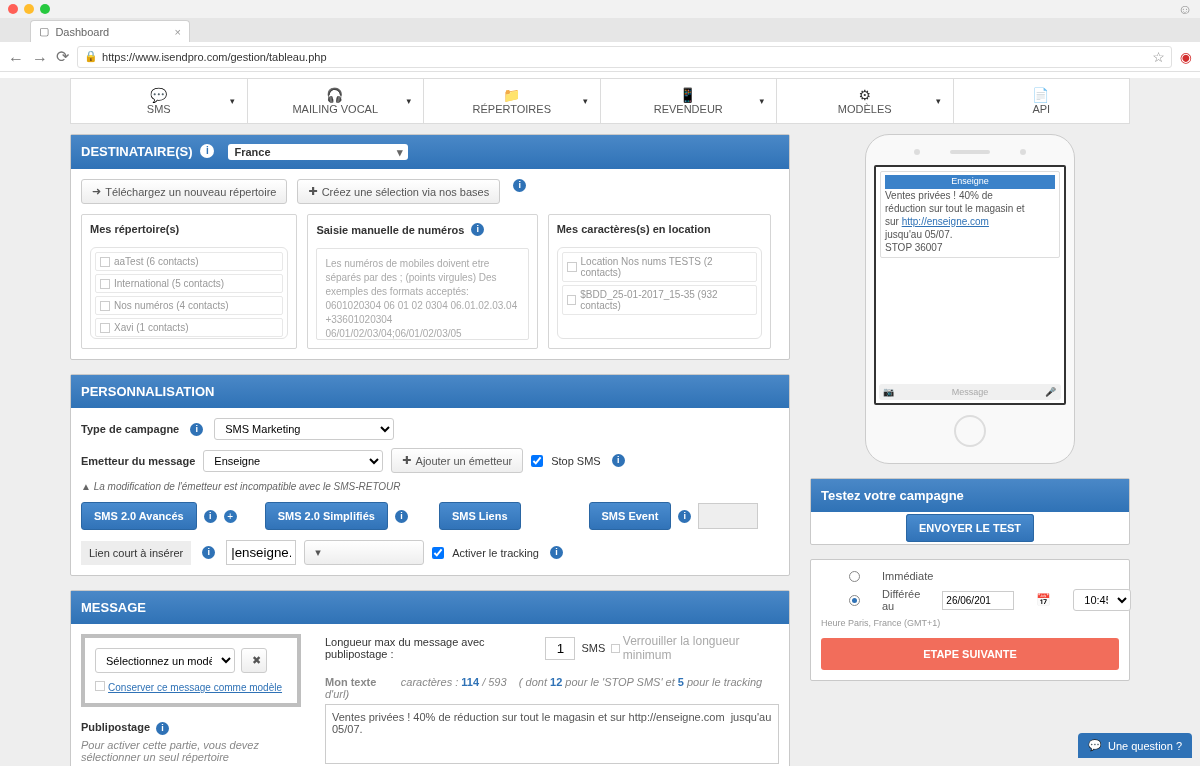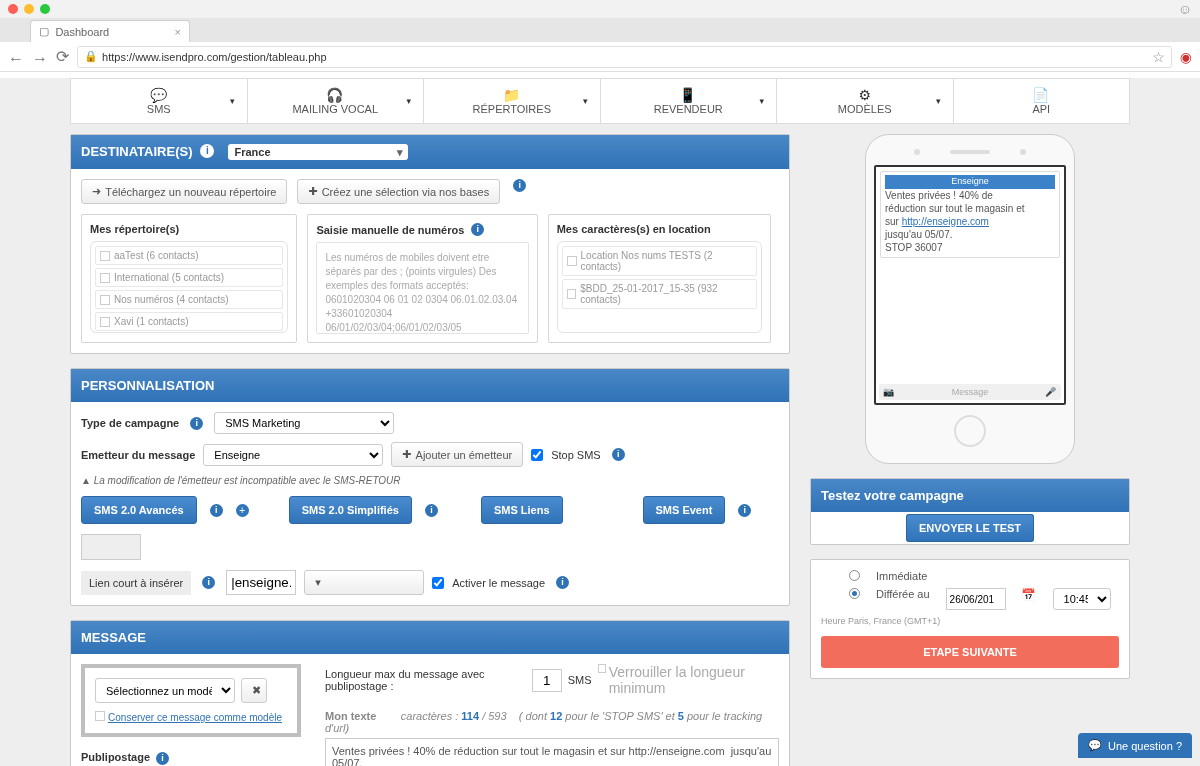--- a/index.html
+++ b/index.html
@@ -41,54 +41,54 @@
 
   .country-select { background:#fff; color:#333; border-radius:3px; padding:2px 20px 2px 6px; font-size:11px; margin-left:6px; position:relative; width:180px; display:inline-block;}
   .country-select::after{ content:"▾"; position:absolute; right:6px; color:#666;}
 
   .btn { background: linear-gradient(#fff,#eee); border:1px solid #ccc; border-radius:3px; padding:5px 10px; font-size:11px; color:#555; display:inline-flex; align-items:center; gap:4px;}
   .btn-blue { background: linear-gradient(#4a8ccf,#3173b8); color:#fff; border:1px solid #2a66a3; font-weight:bold; padding:7px 12px; border-radius:3px;}
   .btn-orange { background:#f26d5b; color:#fff; border:none; padding:10px 18px; font-weight:bold; border-radius:3px;text-align:center;}
 
   .dest-row{ display:flex; gap:10px; margin-bottom:10px; flex-wrap:wrap;}
   .sub-panel { border:1px solid #d5d5d5; border-radius:2px; padding:8px; }
-  .sub-panel-head{ font-weight:bold; font-size:11px; margin-bottom:6px; display:flex; align-items:center; gap:4px;}
+  .sub-panel-head{ font-weight:bold; font-size:11px; margin-bottom:12px; display:flex; align-items:center; gap:4px;}
   .dest-cols{ display:flex; gap:10px;}
   .col1{width:31%;} .col2{width:33%;} .col3{width:32%;}
 
   .repo-box{ border:1px solid #e3e3e3; border-radius:6px; padding:4px; height:92px; overflow:hidden;}
   .repo-item{ border:1px solid #e8e8e8; border-radius:2px; padding:3px 4px; margin-bottom:3px; font-size:10px; color:#999; display:flex; align-items:center; gap:4px;}
   .chk{ width:10px; height:10px; border:1px solid #ccc; display:inline-block;}
 
   .num-box{ border:1px solid #e3e3e3; border-radius:2px; padding:8px; height:92px; font-size:10px; color:#aaa; line-height:1.4;}
 
   .form-row{ display:flex; align-items:center; gap:8px; margin-bottom:8px;}
   .label-bold{ font-weight:bold; font-size:11px;}
   select.ctl, input.ctl{ border:1px solid #ccc; border-radius:3px; padding:3px 6px; font-size:11px; background:#fff;}
   .ctl-wd{ width:180px; }
   .note-sm{ font-size:10px; font-style:italic; color:#666; margin-bottom:10px;}
   .note-sm .warn{ font-style:normal;}
 
-  .sms-buttons{ display:flex; gap:10px; align-items:center; margin-bottom:10px; flex-wrap:wrap;}
+  .sms-buttons{ display:flex; gap:4px; align-items:center; margin-bottom:10px; flex-wrap:wrap;}
   .ev-input{ width:60px; background:#eee; border:1px solid #ccc; height:26px;}
   .plus-ic{ color:#fff; background:#3076bb; border-radius:50%; width:13px; height:13px; display:inline-block; text-align:center; line-height:13px; font-size:10px;}
 
   .link-row{ display:flex; gap:8px; align-items:center;}
   .grey-lbl{ background:#ededed; padding:6px 8px; font-size:11px;}
   .short-inp{ width:70px; border:1px solid #ccc; padding:4px;}
   .chk-sm{ width:12px;height:12px;}
 
   .msg-top{ display:flex; gap:24px; align-items:flex-start;}
   .model-select-wrap{ border:4px solid #bfbfbf; padding:10px; width:220px;}
   .model-sel{ width:140px;}
   .x-btn{ width:26px; text-align:center;}
   .link-blue{ color:#2f72b6; text-decoration:underline; font-size:10px;}
   .len-row{ display:flex; align-items:center; gap:6px; font-size:11px; margin-bottom:14px;}
   .len-inp{ width:30px; text-align:center; border:1px solid #ccc; padding:3px;}
-  .lock-note{ font-size:14px; color:#aaa; display:flex; gap:3px;}
+  .lock-note{ font-size:12px; color:#aaa; display:flex; align-items:center; gap:3px;}
   .char-row{ font-size:11px; color:#888; font-style:italic; margin-bottom:4px;}
   .char-row b{font-style:normal; font-weight:bold;}
   .blue-b{ color:#2f72b6; font-weight:bold; font-style:normal;}
   .textarea{ width:100%; height:60px; border:1px solid #ccc; padding:6px; font-size:11px; color:#555; resize:none;}
   .publi{ width:220px;}
   .publi-note{ font-style:italic; color:#888; font-size:11px; margin-top:4px;}
 
   
   .phone{ width:210px; margin:0 auto; border:1px solid #ccc; border-radius:24px; background:#f9f9f9; padding:10px 8px 16px 8px;}
   .phone-top{ height:14px; display:flex; justify-content:center; align-items:center; gap:30px;}
@@ -100,24 +100,24 @@
   .msg-link{ color:#2f72b6; text-decoration:underline;}
   .phone-input-bar{ position:absolute; bottom:3px; left:3px; right:3px; height:16px; background:#f0f0f0; border-radius:3px; display:flex; align-items:center; justify-content:space-between; padding:0 4px; font-size:9px; color:#aaa;}
   .home-btn{ width:32px;height:32px; border:2px solid #ddd; border-radius:50%; margin:10px auto 0;}
 
   
   .test-body{ text-align:center;}
   .test-input{ display:block; margin:10px auto 14px; width:260px; border:1px solid #ddd; border-radius:3px; padding:6px; text-align:center; font-size:11px; color:#999;}
 
   
   .date-body{ font-size:11px; color:#555;}
-  .radio-row{ display:flex; gap:16px; margin-bottom:6px;padding-left:28px;}
+  .radio-row{ display:flex; align-items:center; gap:22px; margin-bottom:6px;padding-left:28px;}
   .radio{ width:11px; height:11px; border-radius:50%; border:1px solid #888; display:inline-block;}
   .radio.on::after{ content:""; display:block; width:5px;height:5px; background:#2f72b6; border-radius:50%; margin:2px;}
-  .date-inp{ width:60px; border:1px solid #ccc; padding:3px; font-size:10px;}
+  .date-inp{ width:72px; border:1px solid #ccc; padding:3px; font-size:10px;}
   .cal-ic{ color:#c33; font-size:12px;}
   .tz-note{ font-size:9px; color:#999; margin-bottom:10px;}
   .date-body .btn-orange{ display:block; margin:6px auto 0;}
 
   
   .help-widget{ position:absolute; right:8px; bottom:8px; background:#2f72b6; color:#fff; padding:6px 10px; border-radius:4px 4px 0 0; font-size:11px; display:flex; align-items:center; gap:6px;}
 </style>
 </head>
 <body>
 
@@ -285,21 +285,21 @@
             <span class="btn-blue">SMS Event</span>
               <span class="info-blue">i</span>
             <input class="ev-input" style="">
           </div>
           <div class="link-row">
             <span class="grey-lbl">Lien court à insérer</span>
             <span class="info-blue">i</span>
             <input class="short-inp" value="|enseigne." style="">
             <span class="btn" style="width:120px">▾</span>
             <input type="checkbox" checked="" class="chk-sm" style="">
-            <span>Activer le message</span>
+            <span>Activer le tracking</span>
             <span class="info-blue">i</span>
           </div>
         </div>
       </div>
 
       <div class="panel">
         <div class="panel-head">
             <span>MESSAGE</span>
           </div>
         <div class="panel-body">

